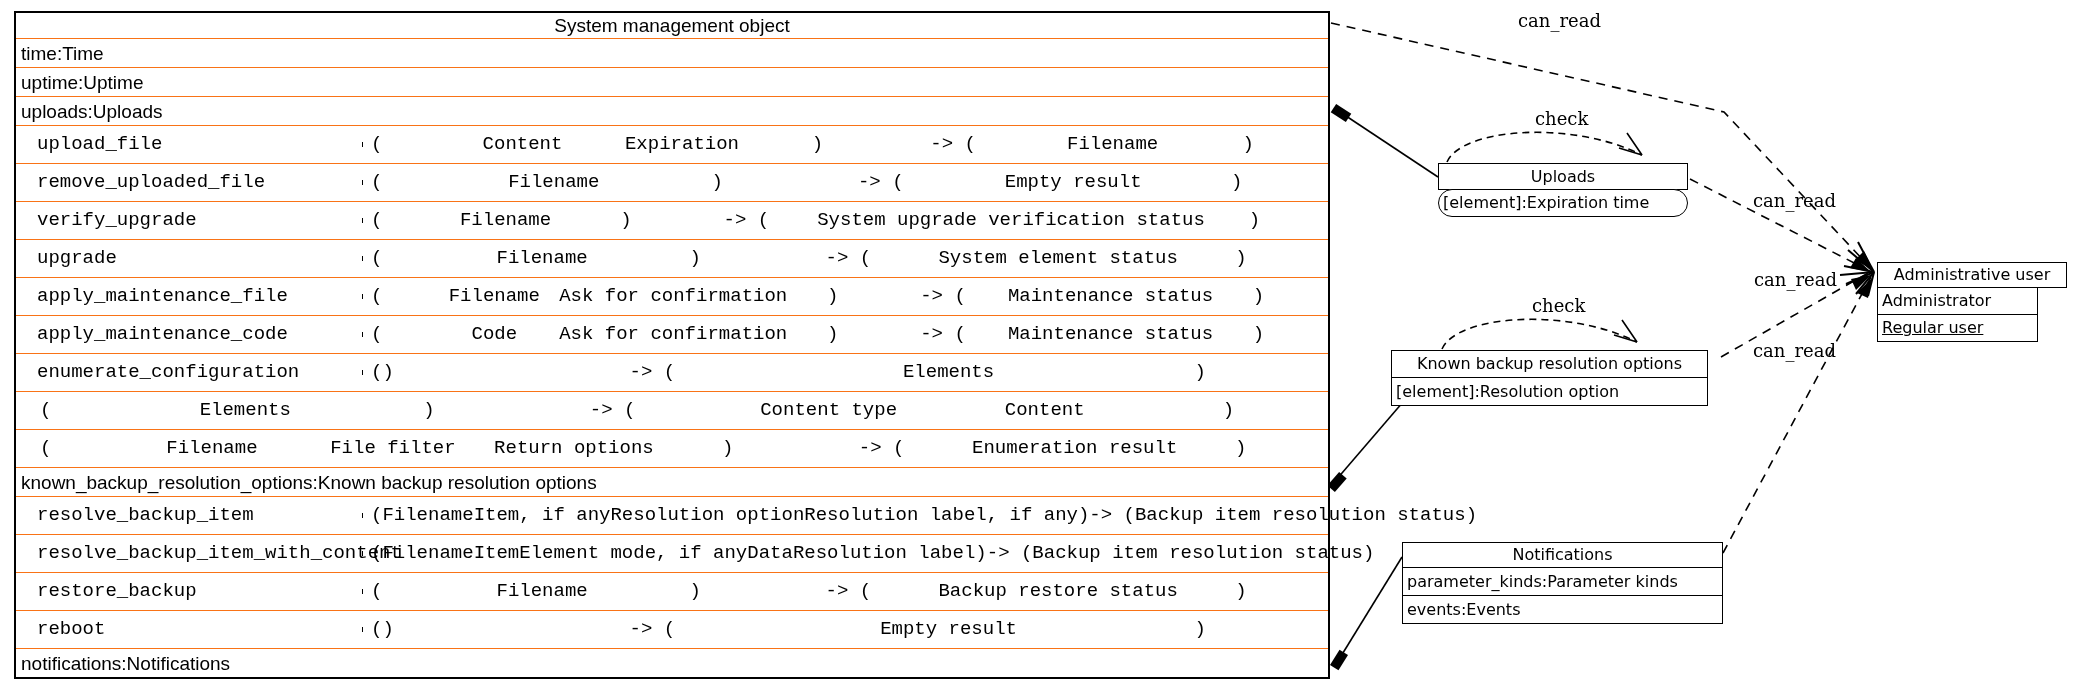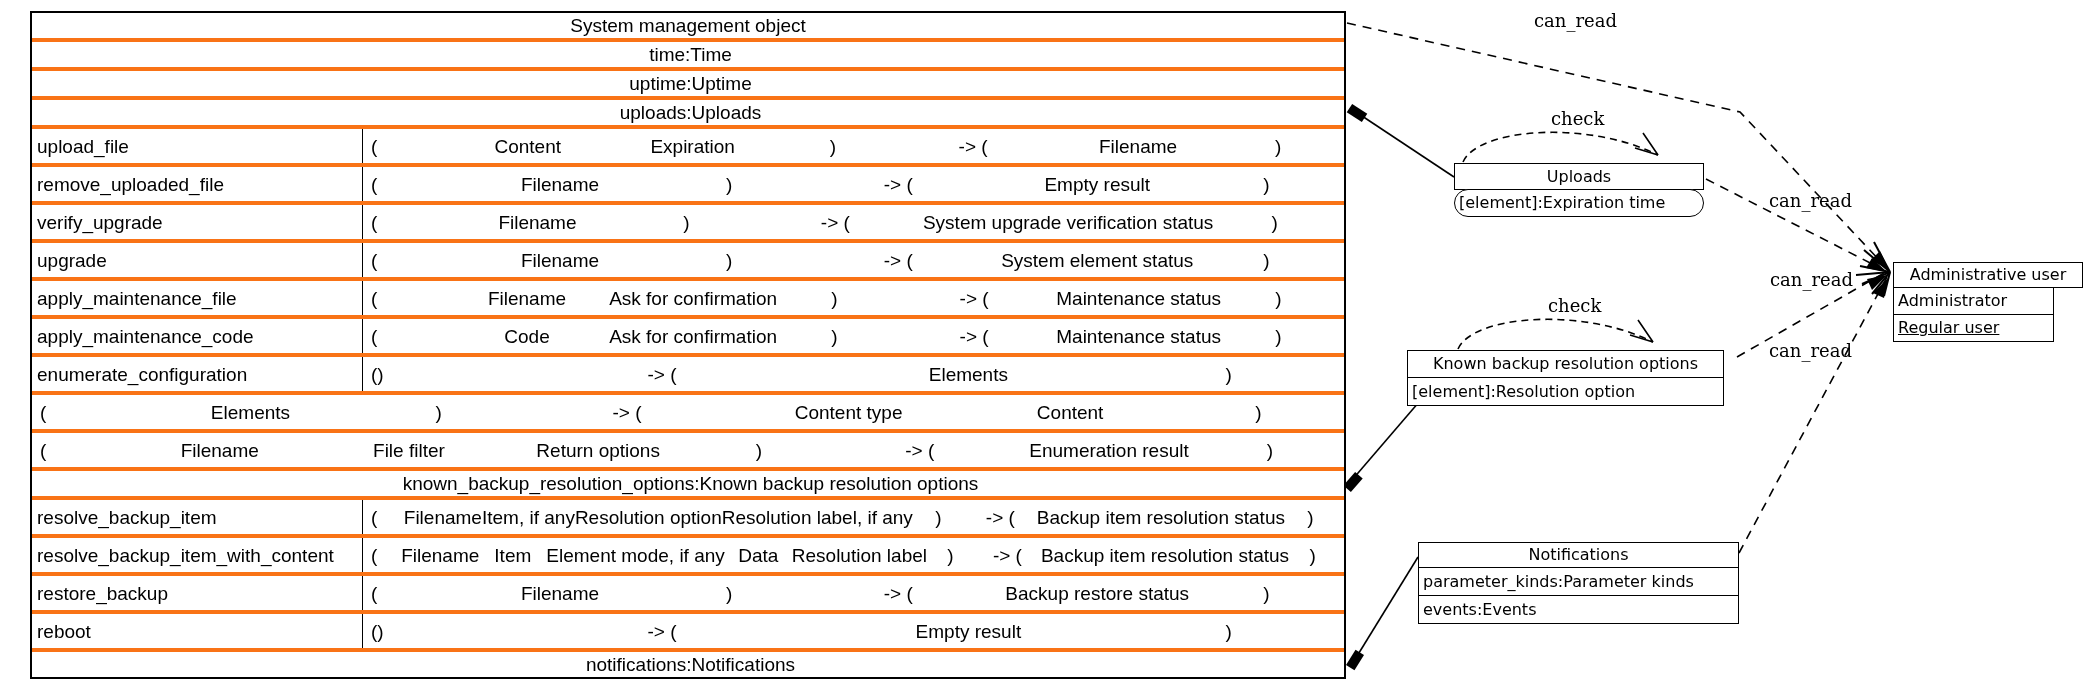--- a/index.html
+++ b/index.html
@@ -1,30 +1,30 @@
 <!DOCTYPE html>
 <html><head>
 <meta charset="utf-8">
 <style>
   html,body{margin:0;padding:0;background:#ffffff;}
   body{width:2083px;height:692px;position:relative;overflow:hidden;
        font-family:"Liberation Sans",sans-serif;color:#000;}
-  .stage{position:absolute;left:0;top:0;width:1874px;height:692px;margin-left:16px;}
+  .stage{position:absolute;left:0;top:0;width:1874px;height:692px;}
   svg.edges{position:absolute;left:0;top:0;z-index:1;}
 
   
   .mtable{position:absolute;left:14px;top:11px;width:1316px;
           border:2px solid #000;background:#fff;box-sizing:border-box;z-index:2;
           font-size:19px;line-height:1;}
-  .mrow{border-top:4px solid #f97316;display:flex;align-items:center;
-        box-sizing:border-box;background:#fff;justify-content:center;}
+  .mrow{border-top:1px solid #f97316;display:flex;align-items:center;
+        box-sizing:border-box;background:#fff;}
   .mrow:first-child{border-top:none;}
   .title-row{height:25px;justify-content:center;}
   .attr-row{height:29px;padding-left:5px;}
-  .method-row{height:38px;padding:0;}
+  .method-row{height:38px;padding:16px;font-family:Liberation Mono, monospace;}
   .mname{width:331px;align-self:stretch;display:flex;align-items:center;
          padding-left:5px;border-right:1px solid #000;box-sizing:border-box;
          white-space:nowrap;}
   .sig{flex:1;display:flex;align-items:center;padding:0 8px;min-width:0;}
   .sig span{flex:1 1 0;text-align:center;white-space:nowrap;}
   .sig span.open{flex:0.45 1 0;text-align:left;}
   .sig span.close{flex:0.7 1 0;}
 
   
   .box{position:absolute;z-index:2;font-family:"DejaVu Sans",sans-serif;

